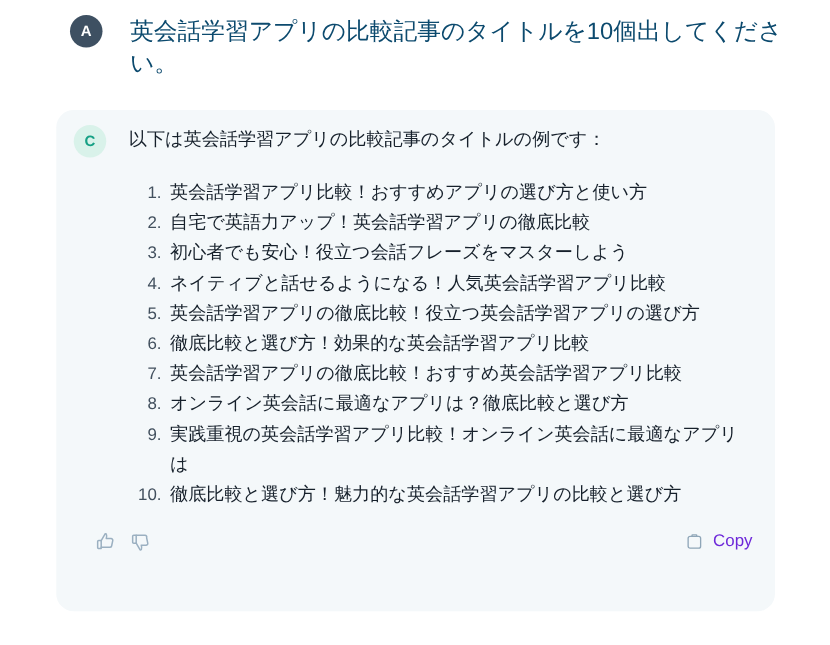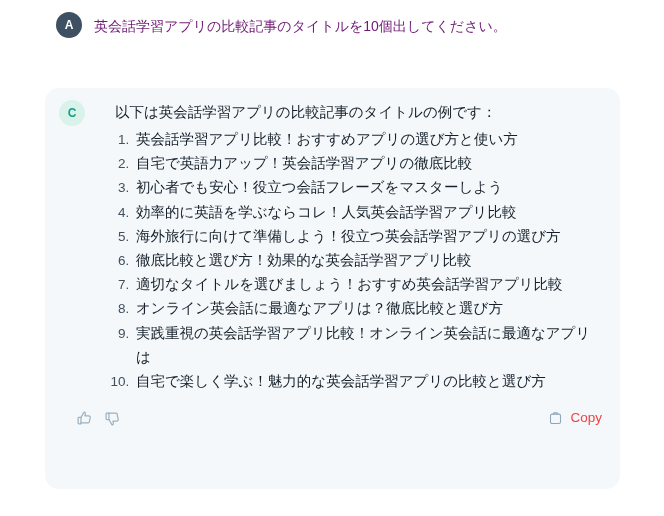--- a/index.html
+++ b/index.html
@@ -44,24 +44,24 @@
   }
   .avatar-user {
     background: #3e5062;
     color: #ffffff;
   }
   .avatar-assistant {
     background: #d9f2ea;
     color: #16a085;
   }
   .user-text {
-    margin-left: 12px;
-    font-size: 14px;
+    margin-left: 22px;
+    font-size: 19px;
     line-height: 26px;
-    color: #701a75;
+    color: #0c4a6e;
     padding-top: 1px;
   }
 
   
   .assistant-card {
     position: absolute;
     left: 45px;
     top: 88px;
     width: 575px;
     min-height: 401px;
@@ -76,25 +76,25 @@
   }
   .assistant-body {
     margin-left: 18px;
     flex: 1 1 auto;
     min-width: 0;
   }
   .intro {
     font-size: 14.5px;
     line-height: 24px;
     color: #16202b;
-    margin: 0 0 2px 12px;
+    margin: 0 0 2px 0;
   }
 
   ol.title-list {
-    margin: 3px 0 0 0;
+    margin: 18px 0 0 0;
     padding: 0 0 0 30px;
     list-style-position: outside;
     list-style-type: decimal;
   }
   ol.title-list li {
     font-size: 14.5px;
     line-height: 24.2px;
     color: #16202b;
     padding-left: 3px;
   }
@@ -138,21 +138,21 @@
   .action-group {
     display: flex;
     align-items: center;
     gap: 20px;
   }
   .action-btn {
     display: inline-flex;
     align-items: center;
     gap: 7px;
     font-size: 13.5px;
-    color: #ef4444;
+    color: #6d28d9;
     cursor: pointer;
     line-height: 1;
   }
   .action-btn .glyph {
     display: inline-flex;
     align-items: center;
     justify-content: center;
     width: 16px;
     height: 16px;
     color: #8fa6b8;
@@ -178,27 +178,27 @@
         <span>C</span>
       </div>
 
       <div class="assistant-body">
         <p class="intro">以下は英会話学習アプリの比較記事のタイトルの例です：</p>
 
         <ol class="title-list">
           <li>英会話学習アプリ比較！おすすめアプリの選び方と使い方</li>
           <li>自宅で英語力アップ！英会話学習アプリの徹底比較</li>
           <li>初心者でも安心！役立つ会話フレーズをマスターしよう</li>
-          <li>効率的に英語を学ぶならコレ！人気英会話学習アプリ比較</li>
-          <li>海外旅行に向けて準備しよう！役立つ英会話学習アプリの選び方</li>
+          <li>ネイティブと話せるようになる！人気英会話学習アプリ比較</li>
+          <li>英会話学習アプリの徹底比較！役立つ英会話学習アプリの選び方</li>
           <li>徹底比較と選び方！効果的な英会話学習アプリ比較</li>
-          <li>適切なタイトルを選びましょう！おすすめ英会話学習アプリ比較</li>
+          <li>英会話学習アプリの徹底比較！おすすめ英会話学習アプリ比較</li>
           <li>オンライン英会話に最適なアプリは？徹底比較と選び方</li>
           <li>実践重視の英会話学習アプリ比較！オンライン英会話に最適なアプリは</li>
-          <li>自宅で楽しく学ぶ！魅力的な英会話学習アプリの比較と選び方</li>
+          <li>徹底比較と選び方！魅力的な英会話学習アプリの比較と選び方</li>
         </ol>
 
       </div>
     </div>
 
     <div class="card-footer">
 
       <div class="feedback-group">
         <span class="icon-btn">
           <svg width="17" height="17" viewBox="0 0 24 24" fill="none" stroke="currentColor" stroke-width="1.7" stroke-linecap="round" stroke-linejoin="round">

